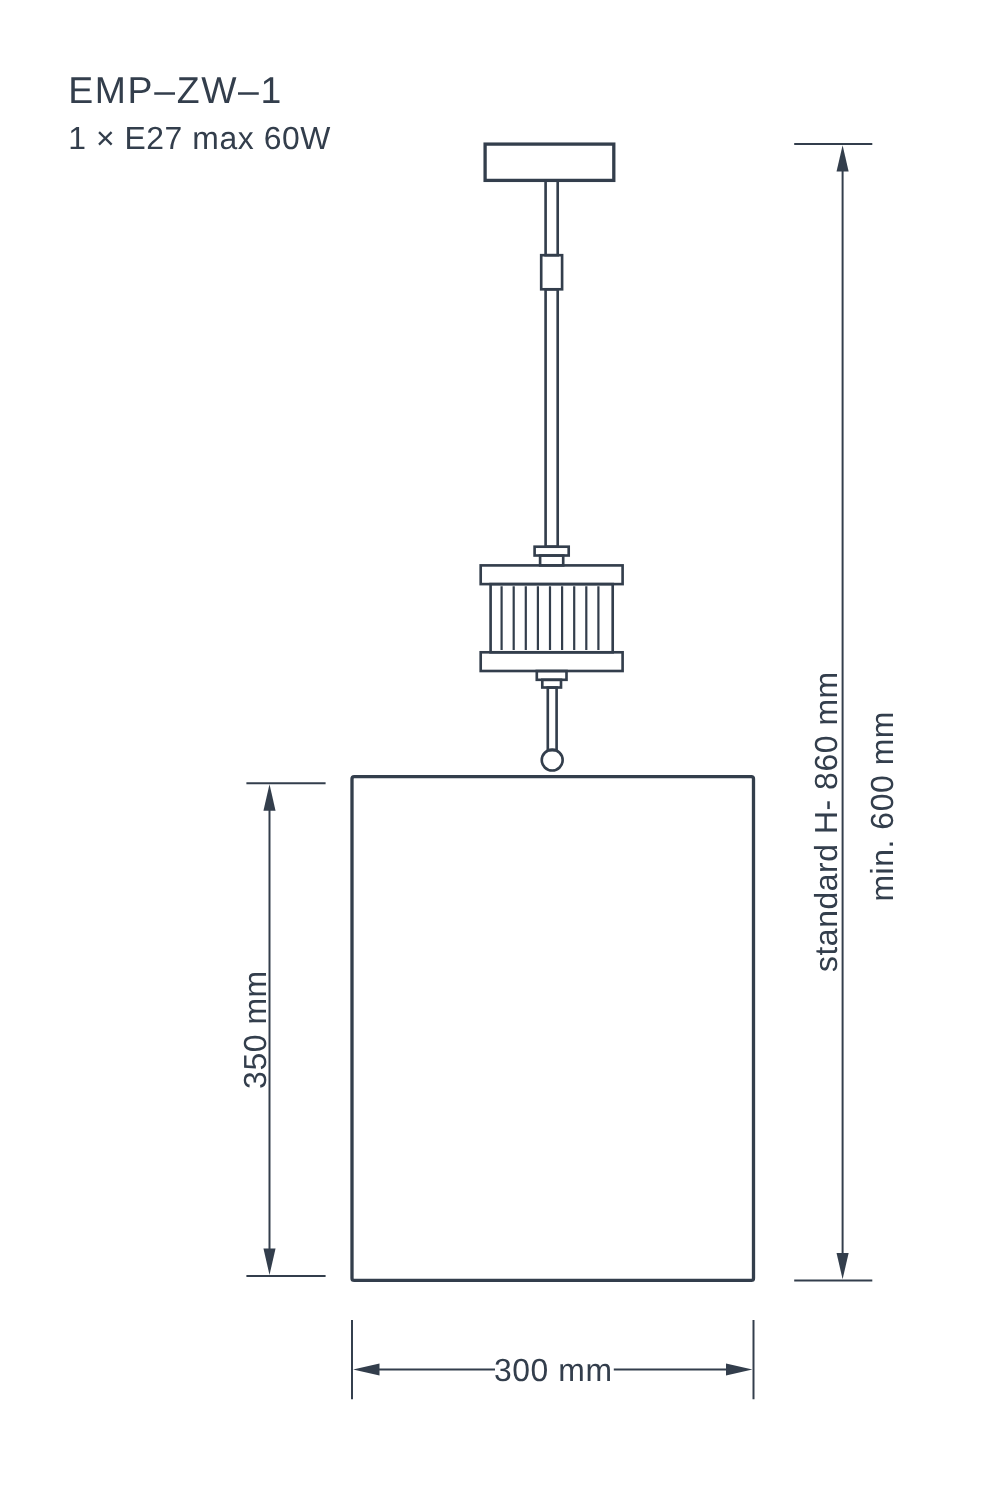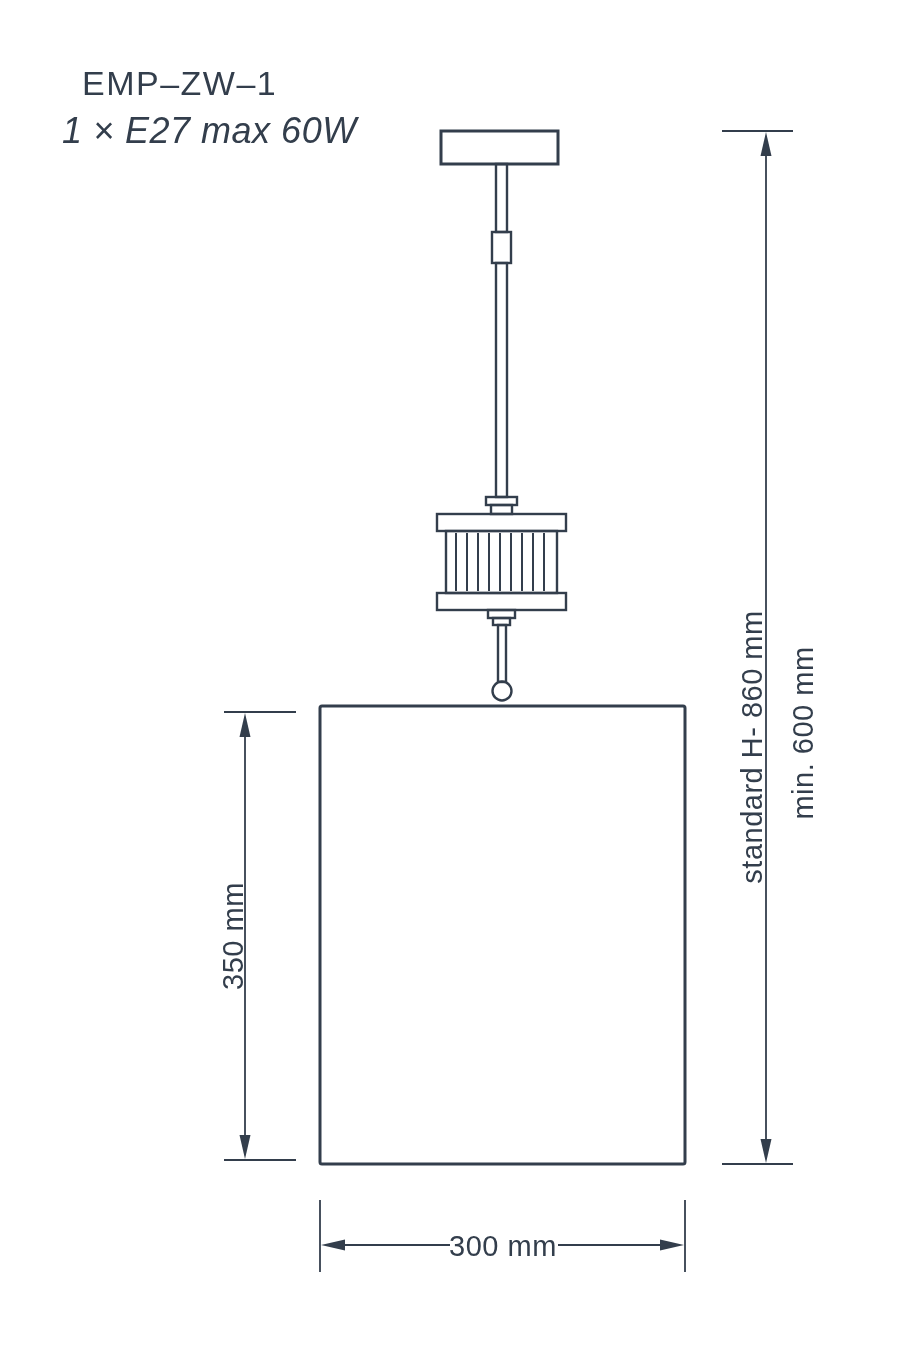--- a/index.html
+++ b/index.html
@@ -3,22 +3,22 @@
 <meta charset="utf-8">
 <style>
   html,body{margin:0;padding:0;}
   body{
     width:910px;height:1357px;background:#ffffff;position:relative;
     font-family:"Liberation Sans","DejaVu Sans",sans-serif;
     color:var(--ink,#333e4c);
     overflow:hidden;
   }
   .header{position:absolute;left:62px;top:64px;}
-  .model{font-size:34px;letter-spacing:1.5px;margin-left:20px;}
-  .spec{font-size:36px;margin-top:7px;letter-spacing:0.5px;font-style:italic;}
+  .model{font-size:34px;letter-spacing:1.5px;}
+  .spec{font-size:29px;margin-top:7px;letter-spacing:0.5px;}
   svg.drawing{position:absolute;left:0;top:0;}
   .draw{fill:none;stroke:var(--ink,#333e4c);stroke-width:2.4px;}
   .draw-heavy{fill:none;stroke:var(--ink,#333e4c);stroke-width:3px;}
   .slats{fill:none;stroke:var(--ink,#333e4c);stroke-width:2px;}
   .dimline{stroke:var(--ink,#333e4c);stroke-width:1.8px;fill:none;}
   .arrow{fill:var(--ink,#333e4c);stroke:none;}
   .dimlabel{
     fill:var(--ink,#333e4c);font-size:29px;
     font-family:"Liberation Sans","DejaVu Sans",sans-serif;
     letter-spacing:0.5px;

